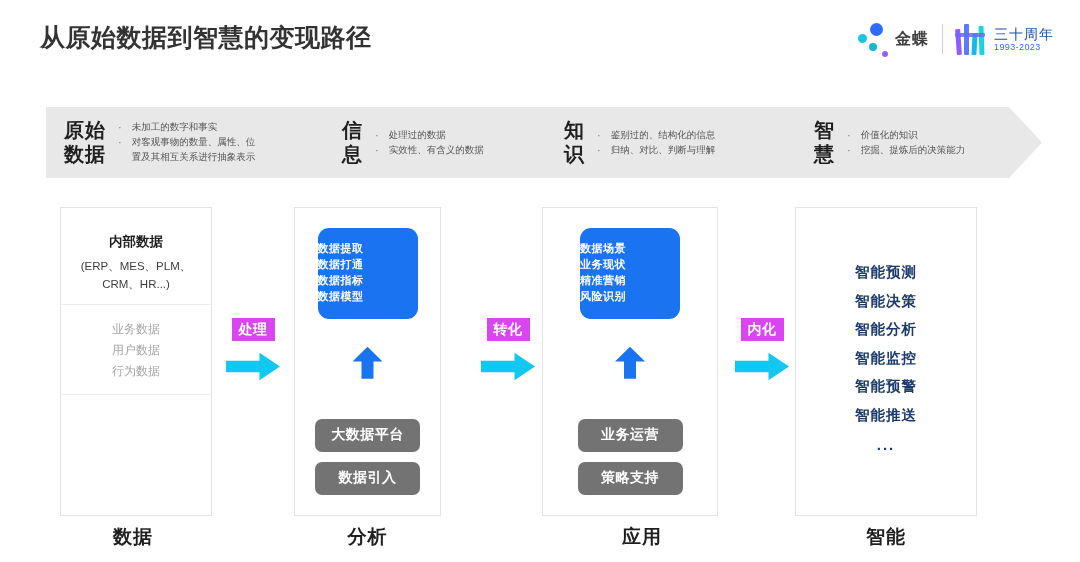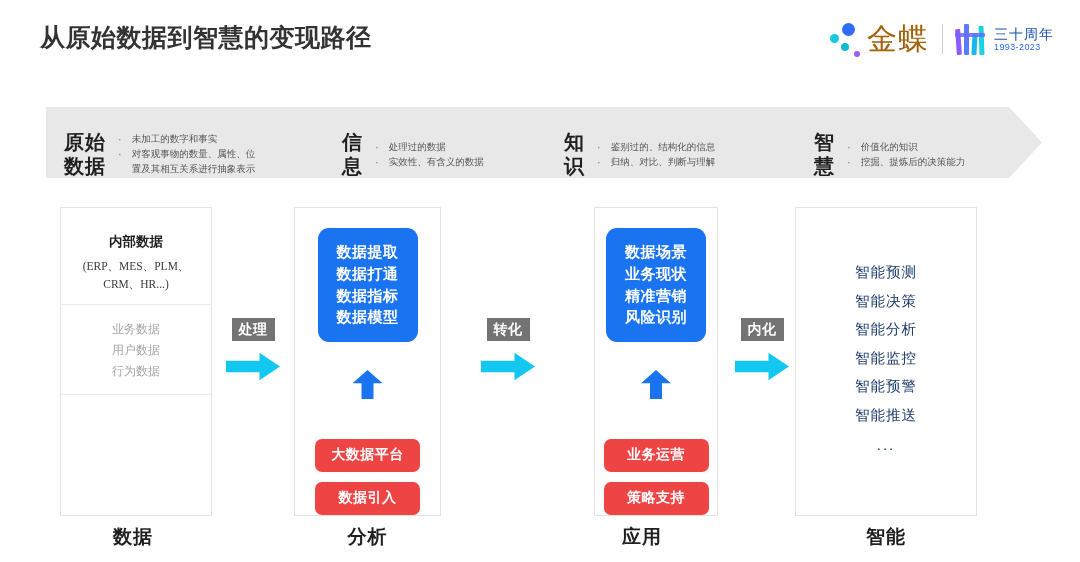--- a/index.html
+++ b/index.html
@@ -45,23 +45,23 @@
   .logo-dots i {
     position: absolute;
     border-radius: 50%;
     display: block;
   }
   .dot-a { width: 13px; height: 13px; background: #2f6bff; left: 13px; top: 2px; }
   .dot-b { width: 9px;  height: 9px;  background: #18c8e0; left: 1px;  top: 13px; }
   .dot-c { width: 8px;  height: 8px;  background: #17b9c9; left: 12px; top: 22px; }
   .dot-d { width: 6px;  height: 6px;  background: #9a5cff; left: 25px; top: 30px; }
   .logo-word {
-    font-size: 30px;
-    font-weight: normal;
-    color: #a16207;
+    font-size: 16px;
+    font-weight: bold;
+    color: #404040;
     letter-spacing: 1px;
     line-height: 1;
   }
   .logo-divider {
     width: 1px;
     height: 30px;
     background: #c9ccd4;
     margin: 0 11px 0 13px;
   }
   .anniv-mark {
@@ -107,21 +107,21 @@
     left: 46px;
     top: 107px;
     width: 996px;
     height: 71px;
     background: #e8e8e8;
     -webkit-clip-path: polygon(0 0, 950px 0, 950px -14px, 996px 35.5px, 950px 85px, 950px 71px, 0 71px);
     clip-path: polygon(0 0, 950px 0, 950px -14px, 996px 35.5px, 950px 85px, 950px 71px, 0 71px);
   }
   #stage-banner-inner {
     position: absolute;
-    left: 0; top: 12px;
+    left: 0; top: 0;
     width: 950px; height: 71px;
     display: flex;
     align-items: center;
   }
   .stage-block {
     display: flex;
     align-items: center;
     height: 100%;
   }
   .stage-block.b1 { width: 278px; padding-left: 18px; }
@@ -161,21 +161,21 @@
   .card {
     position: absolute;
     top: 207px;
     height: 309px;
     background: #ffffff;
     border: 1px solid #e3e3e3;
     box-sizing: border-box;
   }
   #card-data     { left: 60px;  width: 152px; }
   #card-analysis { left: 294px; width: 147px; }
-  #card-app      { left: 594px; width: 124px; }
+  #card-app      { left: 542px; width: 176px; }
   #card-intel    { left: 795px; width: 182px; }
 
   .col-label {
     position: absolute;
     top: 524px;
     font-size: 19px;
     font-weight: bold;
     color: #1f1f1f;
     text-align: center;
     letter-spacing: 1px;
@@ -197,21 +197,20 @@
     font-size: 13.5px;
     font-weight: bold;
     color: #1f1f1f;
     margin-bottom: 6px;
   }
   .data-sec .sub {
     font-size: 11.5px;
     color: #3d3d3d;
     line-height: 1.6;
     white-space: pre-line;
-    font-family: Liberation Serif, serif;
   }
   .data-sec .grayline {
     font-size: 12px;
     font-weight: normal;
     color: #a6a6a6;
     line-height: 1.75;
   }
 
   
   .stack {
@@ -221,60 +220,60 @@
     display: flex;
     flex-direction: column;
     align-items: center;
   }
   .blue-box {
     margin-top: 20px;
     width: 100px;
     border-radius: 11px;
     background: #1a73f0;
     color: #ffffff;
-    font-size: 15px;
+    font-size: 11px;
     font-weight: bold;
     line-height: 1.45;
-    text-align: center;
+    text-align: left;
     padding: 13px 0 14px;
     white-space: pre-line;
     letter-spacing: 0.5px;
   }
   .up-arrow {
     margin-top: 28px;
     width: 30px;
     height: 32px;
     background: #1a73f0;
     -webkit-clip-path: polygon(50% 0, 100% 46%, 70% 46%, 70% 100%, 30% 100%, 30% 46%, 0 46%);
     clip-path: polygon(50% 0, 100% 46%, 70% 46%, 70% 100%, 30% 100%, 30% 46%, 0 46%);
   }
   .pill {
     width: 105px;
     border-radius: 7px;
-    background: #ef4444;
+    background: #737373;
     color: #ffffff;
     font-size: 14px;
     font-weight: bold;
     text-align: center;
     padding: 7px 0 8px;
     letter-spacing: 0.5px;
   }
   .pill.p1 { margin-top: 40px; }
   .pill.p2 { margin-top: 10px; }
 
   
   .intel-list {
     position: absolute;
     left: 0; right: 0;
     top: 50px;
     text-align: center;
   }
   .intel-item {
     font-size: 14.5px;
-    font-weight: normal;
+    font-weight: bold;
     color: #1b3a6b;
     line-height: 1.97;
     letter-spacing: 1px;
   }
   .intel-item.ellipsis {
     font-size: 15px;
     letter-spacing: 2px;
     line-height: 2.1;
   }
 
@@ -283,21 +282,21 @@
     position: absolute;
     width: 62px;
     display: flex;
     flex-direction: column;
     align-items: center;
   }
   #connector-1 { left: 222px; top: 318px; }
   #connector-2 { left: 477px; top: 318px; }
   #connector-3 { left: 731px; top: 318px; }
   .conn-label {
-    background: #737373;
+    background: #d946ef;
     color: #ffffff;
     font-size: 14px;
     font-weight: bold;
     padding: 4px 7px 5px;
     letter-spacing: 0.5px;
     line-height: 1;
   }
   .conn-arrow {
     margin-top: 11px;
     width: 54px;

